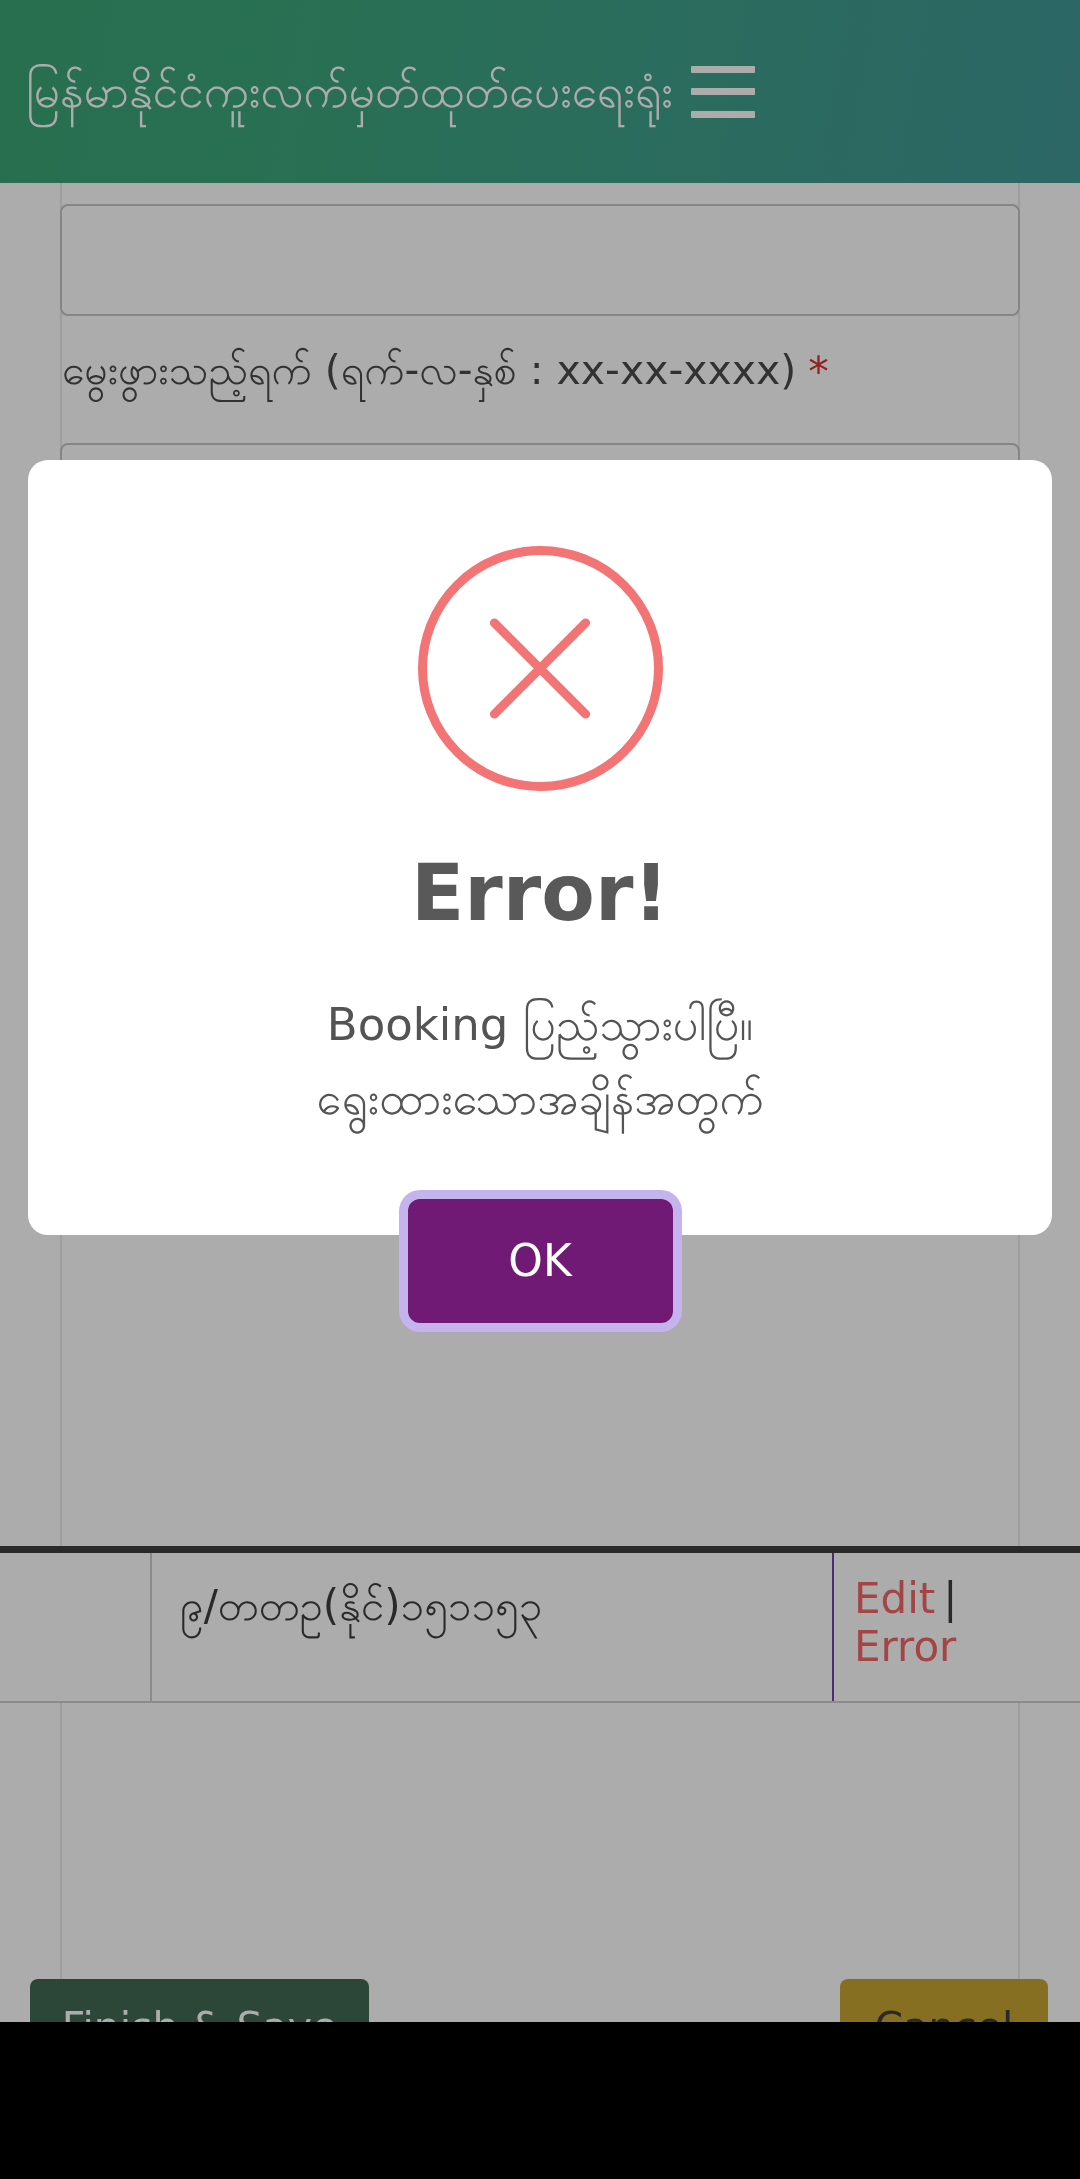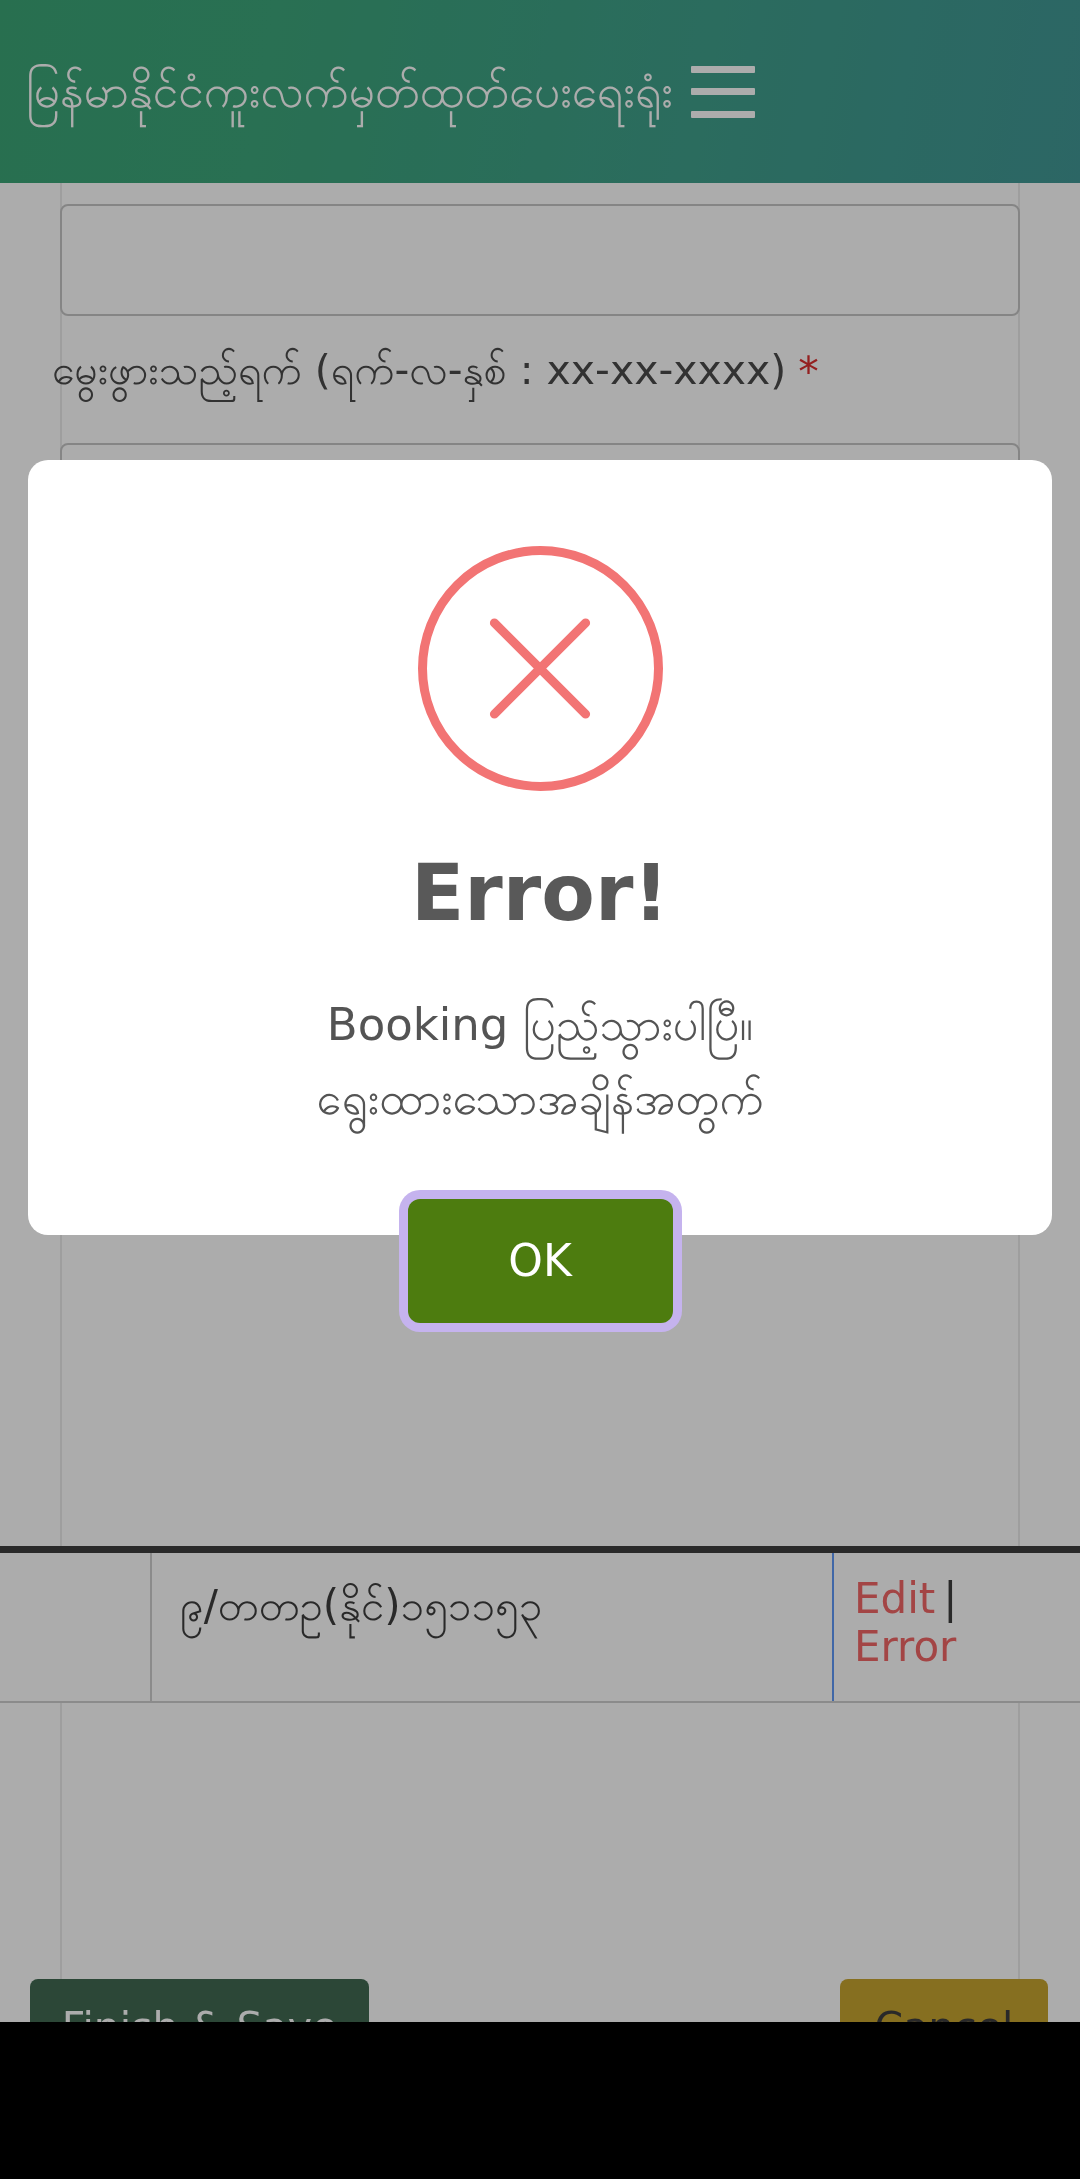--- a/index.html
+++ b/index.html
@@ -96,21 +96,21 @@
     border: 2px solid #b9b9b9;
     border-radius: 8px;
     background: #ffffff;
     box-sizing: border-box;
   }
   #field-name-box { top: 21px; }
   #field-dob-box  { top: 260px; height: 112px; }
 
   .field-label {
     position: absolute;
-    left: 52px;
+    left: 62px;
     top: 165px;
     font-size: 41px;
     color: #222222;
     white-space: nowrap;
     line-height: 1.1;
   }
   .required-star {
     color: #d40000;
     font-size: 41px;
     margin-left: 12px;
@@ -122,21 +122,21 @@
     position: absolute;
     left: 0;
     top: 1363px;
     width: 1080px;
     border-collapse: collapse;
     table-layout: fixed;
   }
   .nrc-table td {
     border-top: 7px solid #111111;
     border-bottom: 2px solid #c3c3c3;
-    border-right: 2px solid #3b82f6;
+    border-right: 2px solid #4c1d95;
     padding: 0;
     vertical-align: top;
     height: 148px;
     background: #ffffff;
   }
   .nrc-table td.col-blank { width: 150px; border-left: none; border-right: 2px solid #c3c3c3; }
   .nrc-table td.col-nrc   { width: 680px; }
   .nrc-table td.col-act   { width: 248px; border-right: none; }
 
   .cell-nrc-text {
@@ -256,21 +256,21 @@
     padding: 0 40px;
   }
   .modal-text div { white-space: nowrap; }
 
   .modal-btn-wrap {
     margin-top: 62px;
   }
   .btn-ok {
     width: 265px;
     height: 124px;
-    background: #4d7c0f;
+    background: #701a75;
     color: #ffffff;
     font-size: 44px;
     border: none;
     border-radius: 12px;
     box-shadow: 0 0 0 9px #c5b3ee;
     cursor: pointer;
     font-family: "DejaVu Sans", "Liberation Sans", sans-serif;
   }
 
   

